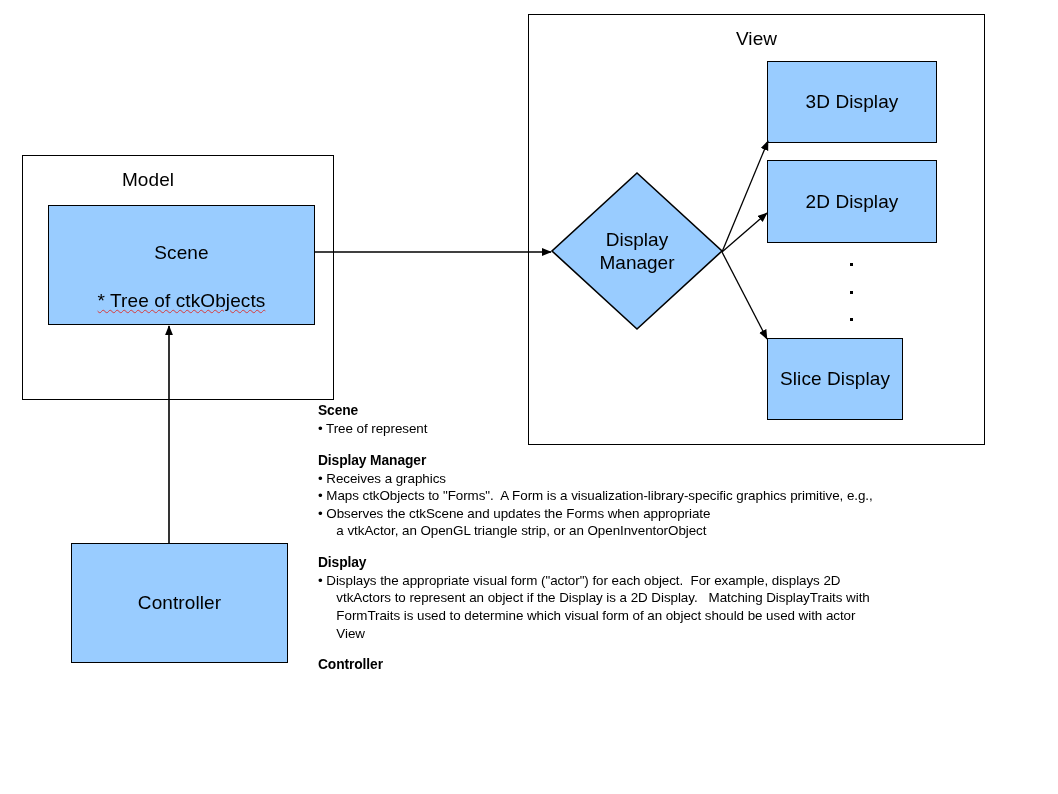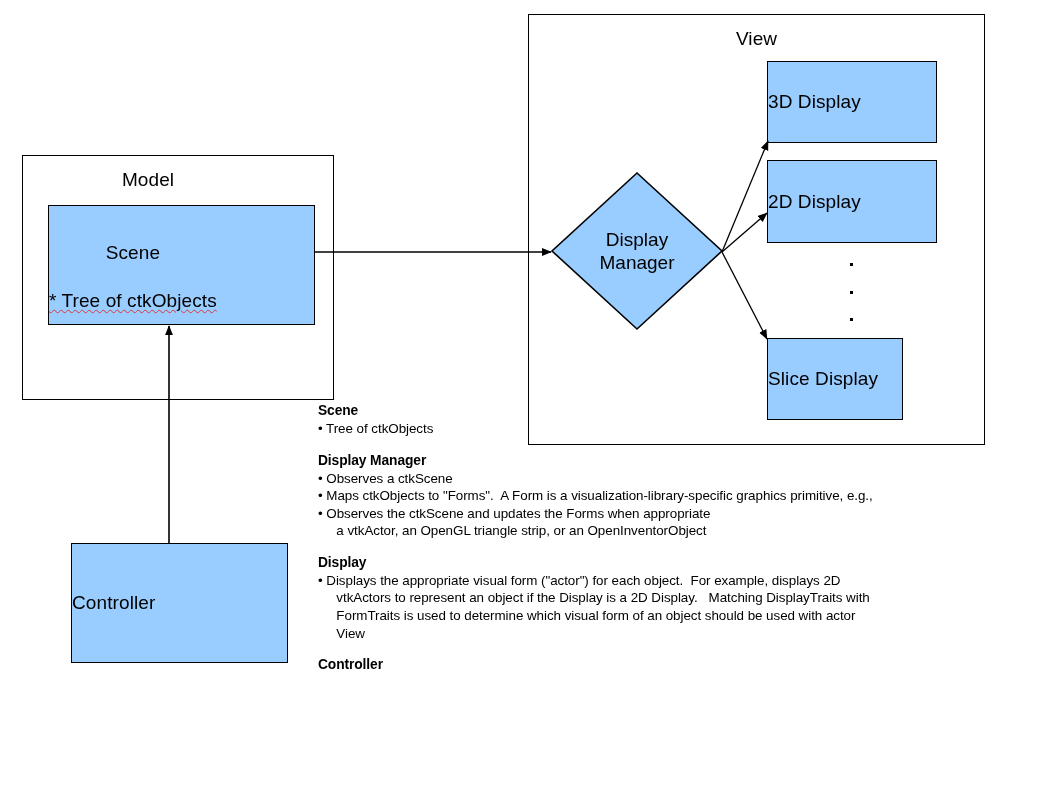--- a/index.html
+++ b/index.html
@@ -17,21 +17,21 @@
     height: 794px;
     overflow: hidden;
     background: #ffffff;
   }
   .box {
     position: absolute;
     box-sizing: border-box;
     border: 1.6px solid #000000;
     display: flex;
     align-items: center;
-    justify-content: flex-start;
+    justify-content: center;
     text-align: center;
   }
   .container-box {
     background: transparent;
   }
   .blue-box {
     background: #99ccff;
     border: 1.5px solid #000000;
   }
   .box-label {
@@ -175,26 +175,26 @@
 
     <line x1="722" y1="252" x2="767" y2="213" stroke="#000000" stroke-width="1.3" marker-end="url(#ah)"></line>
 
     <line x1="722" y1="252" x2="767" y2="339" stroke="#000000" stroke-width="1.3" marker-end="url(#ah)"></line>
   </svg>
 
   <div class="legend">
 
     <div class="legend-group">
       <div class="legend-head">Scene</div>
-      <div class="legend-line">• Tree of ctkObjects</div>
+      <div class="legend-line">• Tree of represent</div>
     </div>
 
     <div class="legend-group">
       <div class="legend-head">Display Manager</div>
-      <div class="legend-line">• Observes a ctkScene</div>
+      <div class="legend-line">• Receives a graphics</div>
       <div class="legend-line">• Maps ctkObjects to "Forms".  A Form is a visualization-library-specific graphics primitive, e.g.,</div>
       <div class="legend-line">• Observes the ctkScene and updates the Forms when appropriate</div>
       <div class="legend-line">     a vtkActor, an OpenGL triangle strip, or an OpenInventorObject</div>
     </div>
 
     <div class="legend-group">
       <div class="legend-head">Display</div>
       <div class="legend-line">• Displays the appropriate visual form ("actor") for each object.  For example, displays 2D</div>
       <div class="legend-line">     vtkActors to represent an object if the Display is a 2D Display.   Matching DisplayTraits with</div>
       <div class="legend-line">     FormTraits is used to determine which visual form of an object should be used with actor</div>

